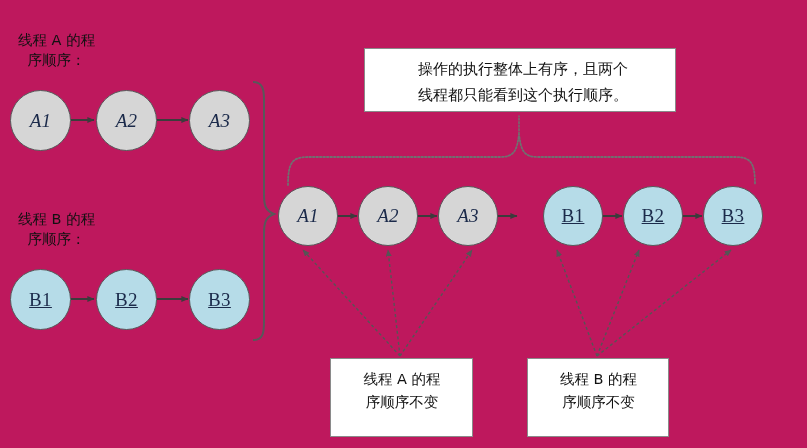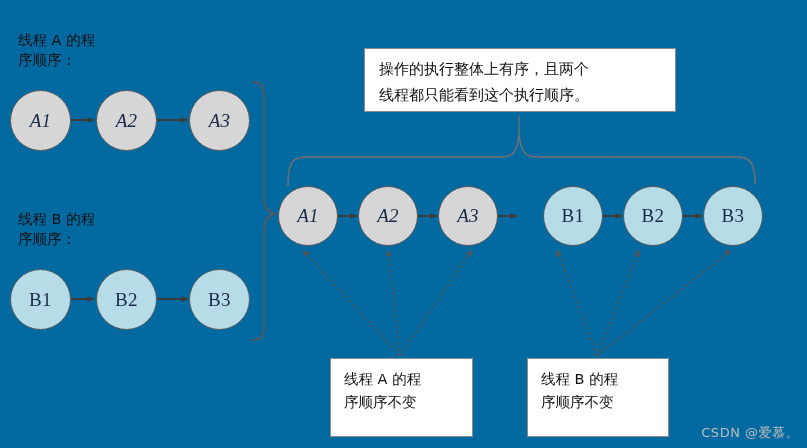--- a/index.html
+++ b/index.html
@@ -7,22 +7,23 @@
     padding: 0;
     background: #ffffff;
   }
   body {
     font-family: "Liberation Sans", "DejaVu Sans", sans-serif;
   }
   #canvas {
     position: relative;
     width: 807px;
     height: 448px;
-    background: #0369a1;
+    background: #be185d;
     overflow: hidden;
+    text-align: center;
   }
   .svg-layer {
     position: absolute;
     left: 0;
     top: 0;
     width: 807px;
     height: 448px;
     pointer-events: none;
   }
   .node {
@@ -32,21 +33,21 @@
     box-sizing: border-box;
     display: flex;
     align-items: center;
     justify-content: center;
     font-family: "Liberation Serif", "DejaVu Serif", serif;
     font-size: 19px;
     color: #1b2a4a;
     letter-spacing: 0.3px;
   }
   .node.gray { background: #d6d6d6; font-style: italic; }
-  .node.blue { background: #b6dce8; }
+  .node.blue { background: #b6dce8; text-decoration: underline; }
 
   .caption {
     position: absolute;
     font-family: "DejaVu Sans", "Liberation Sans", sans-serif;
     font-size: 14.5px;
     line-height: 20px;
     color: #111111;
     white-space: pre-line;
   }
 
@@ -190,15 +191,14 @@
 
   <div class="callout top" style="left:364px; top:48px; width:312px; height:64px;">操作的执行整体上有序，且两个
 线程都只能看到这个执行顺序。</div>
 
   <div class="callout" style="left:330px; top:358px; width:143px; height:79px;">线程 A 的程
 序顺序不变</div>
 
   <div class="callout" style="left:527px; top:358px; width:142px; height:79px;">线程 B 的程
 序顺序不变</div>
 
-  <div class="watermark" style="right:8px; bottom:6px;">CSDN @爱慕。</div>
 
 </div>
 
 </body></html>

